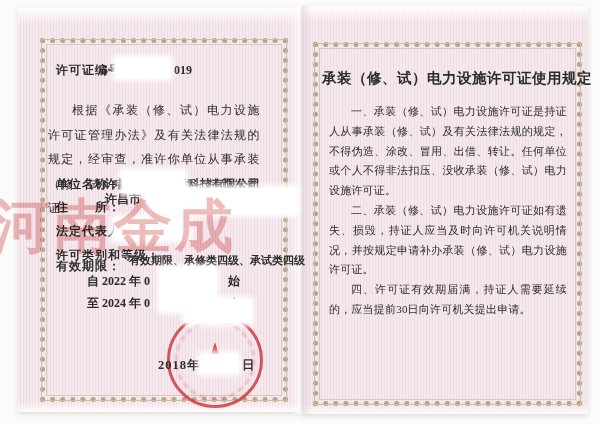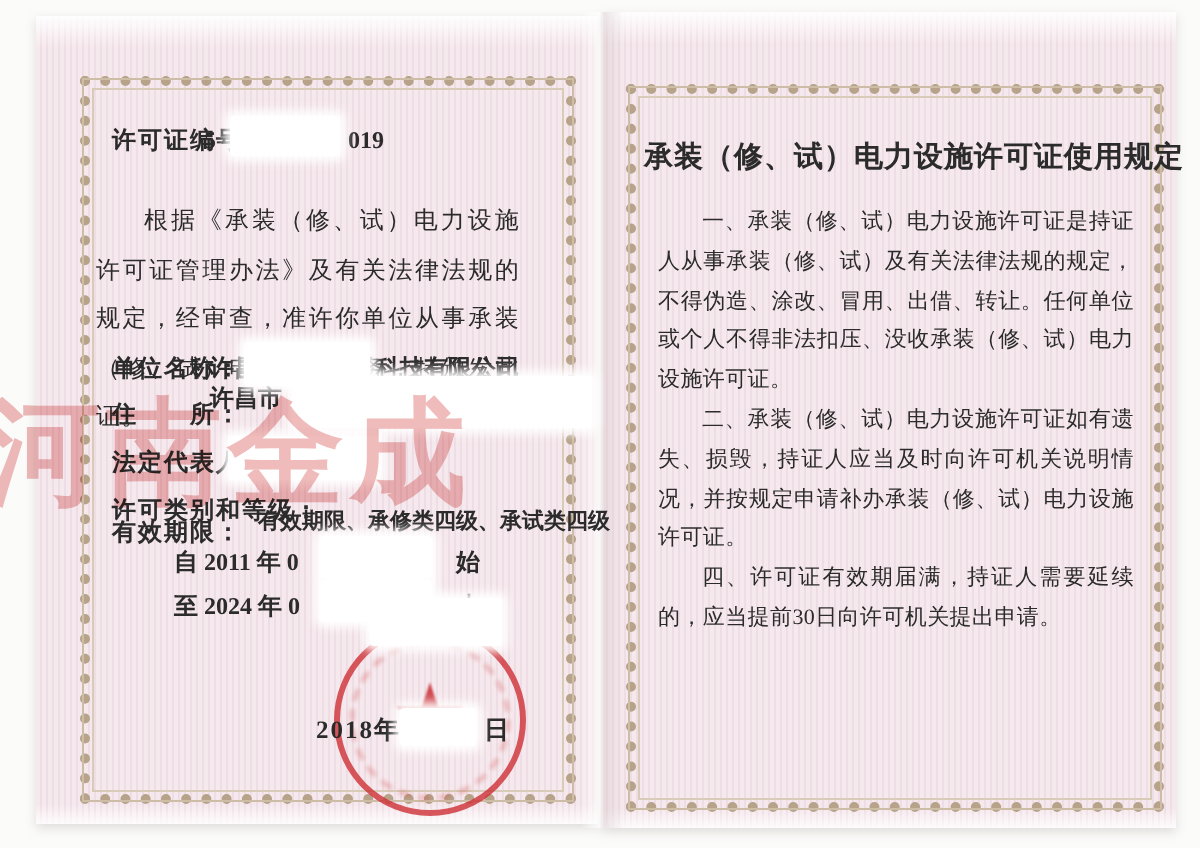--- a/index.html
+++ b/index.html
@@ -126,21 +126,21 @@
     <div class="t val" style="left:87px;top:185px;font-weight:bold;">许昌市</div>
     <div class="redact" style="left:128px;top:182px;width:150px;height:26px;"></div>
 
     <div class="t lbl" style="left:38px;top:217px;">法定代表人：</div>
     <div class="redact" style="left:96px;top:212px;width:76px;height:22px;"></div>
 
     <div class="t lbl" style="left:38px;top:241px;">许可类别和等级：</div>
     <div class="t grade-val" style="left:111px;top:247px;">有效期限、承修类四级、承试类四级</div>
 
     <div class="t lbl" style="left:38px;top:252px;">有效期限：</div>
-    <div class="t val" style="left:69px;top:267px;font-weight:bold;">自 2011 年 0</div>
+    <div class="t val" style="left:69px;top:267px;font-weight:bold;">自 2022 年 0</div>
     <div class="t val" style="left:210px;top:267px;font-weight:bold;">始</div>
     <div class="redact" style="left:142px;top:262px;width:56px;height:21px;"></div>
 
     <div class="t val" style="left:69px;top:289px;font-weight:bold;">至 2024 年 0</div>
     <div class="t val" style="left:210px;top:289px;font-weight:bold;">止</div>
     <div class="redact" style="left:142px;top:284px;width:56px;height:21px;"></div>
 
     <div class="seal">
       <div class="seal-star">★</div>
     </div>

